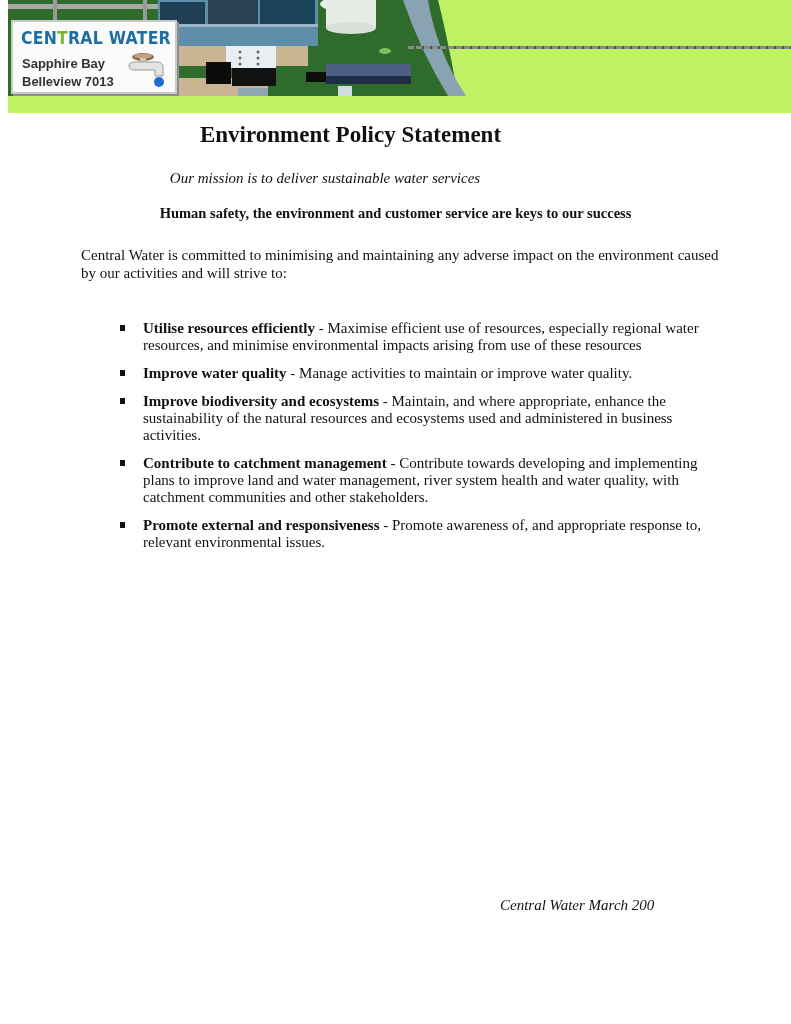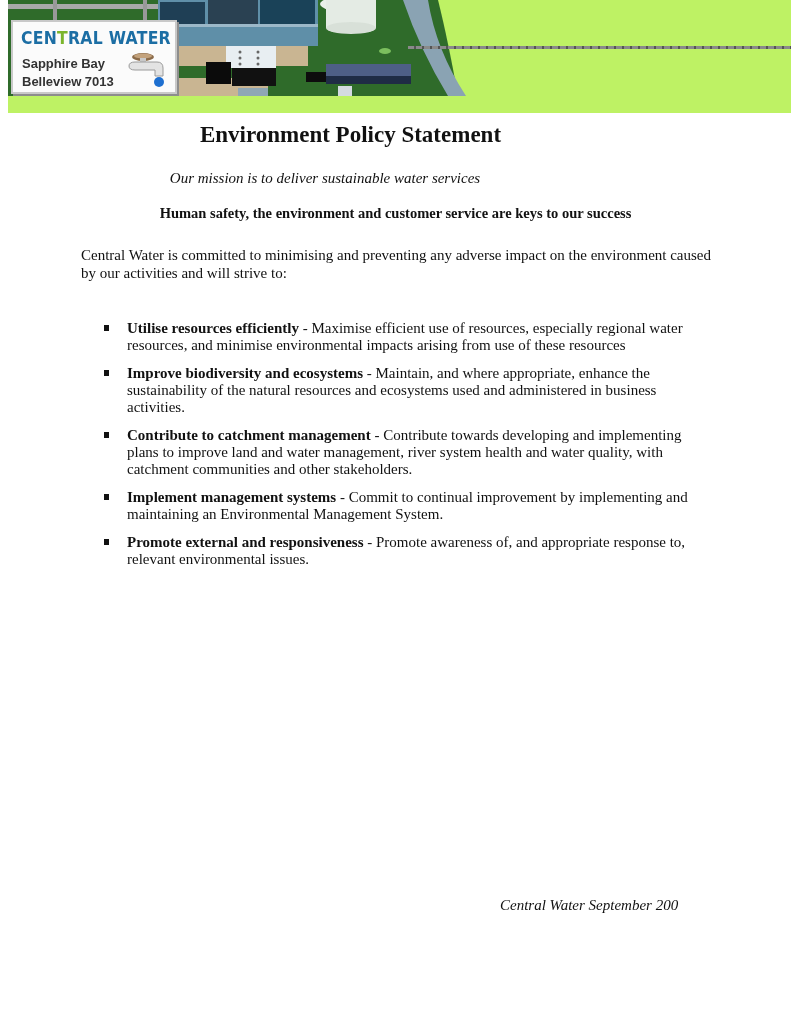--- a/index.html
+++ b/index.html
@@ -20,21 +20,21 @@
     .logo-line.l1 { top: 34px; }
     .logo-line.l2 { top: 52px; }
     .tap-icon { position: absolute; left: 112px; top: 28px; width: 44px; height: 40px; }
 
     
     .doc-title { position: absolute; left: 0; width: 701px; top: 122px; text-align: center; font-weight: bold; font-size: 23px; }
     .mission { position: absolute; left: 0; width: 650px; top: 170px; text-align: center; font-style: italic; font-size: 15px; }
     .keys { position: absolute; left: 0; width: 791px; top: 205px; text-align: center; font-weight: bold; font-size: 14.5px; }
     .intro { position: absolute; left: 81px; top: 247px; width: 640px; font-size: 15px; line-height: 17.5px; }
 
-    .policy-list { position: absolute; left: 104px; top: 320px; width: 600px; list-style: none; }
+    .policy-list { position: absolute; left: 120px; top: 320px; width: 600px; list-style: none; }
     .policy-item { position: relative; padding-left: 23px; font-size: 15px; line-height: 17px; margin-bottom: 11px; }
     .bullet { position: absolute; left: 0; top: 5px; width: 5px; height: 6px; background: #111; }
     .item-title { font-weight: bold; }
 
     .signoff { position: absolute; left: 500px; top: 897px; font-style: italic; font-size: 15px; white-space: nowrap; }
   </style>
 </head>
 <body>
 
 <div class="banner">
@@ -91,23 +91,23 @@
       <rect x="15" y="8" width="6" height="6" fill="#c8c8c8"></rect>
       <path d="M4 16 Q4 12 10 12 L32 12 Q38 12 38 18 L38 26 L30 26 L30 20 L10 20 Q4 20 4 16 Z" fill="#e3e3e3" stroke="#9a9a9a" stroke-width="1"></path>
       <circle cx="34" cy="32" r="5" fill="#1e6fd0"></circle>
     </svg>
   </div>
 </div>
 
 <h1 class="doc-title">Environment Policy Statement</h1>
 <p class="mission">Our mission is to deliver sustainable water services</p>
 <p class="keys">Human safety, the environment and customer service are keys to our success</p>
-<p class="intro">Central Water is committed to minimising and preventing any adverse impact on the environment caused by our activities and will strive to:</p>
+<p class="intro">Central Water is committed to minimising and maintaining any adverse impact on the environment caused by our activities and will strive to:</p>
 
 <ul class="policy-list">
   <li class="policy-item"><span class="bullet"></span><span class="item-title">Utilise resources efficiently</span><span> - Maximise efficient use of resources, especially regional water resources, and minimise environmental impacts arising from use of these resources</span></li>
+  <li class="policy-item"><span class="bullet"></span><span class="item-title">Improve water quality</span><span> - Manage activities to maintain or improve water quality.</span></li>
   <li class="policy-item"><span class="bullet"></span><span class="item-title">Improve biodiversity and ecosystems</span><span> - Maintain, and where appropriate, enhance the sustainability of the natural resources and ecosystems used and administered in business activities.</span></li>
   <li class="policy-item"><span class="bullet"></span><span class="item-title">Contribute to catchment management</span><span> - Contribute towards developing and implementing plans to improve land and water management, river system health and water quality, with catchment communities and other stakeholders.</span></li>
-  <li class="policy-item"><span class="bullet"></span><span class="item-title">Implement management systems</span><span> - Commit to continual improvement by implementing and maintaining an Environmental Management System.</span></li>
   <li class="policy-item"><span class="bullet"></span><span class="item-title">Promote external and responsiveness</span><span> - Promote awareness of, and appropriate response to, relevant environmental issues.</span></li>
 </ul>
 
-<p class="signoff">Central Water September 200</p>
+<p class="signoff">Central Water March 200</p>
 
 </body></html>

